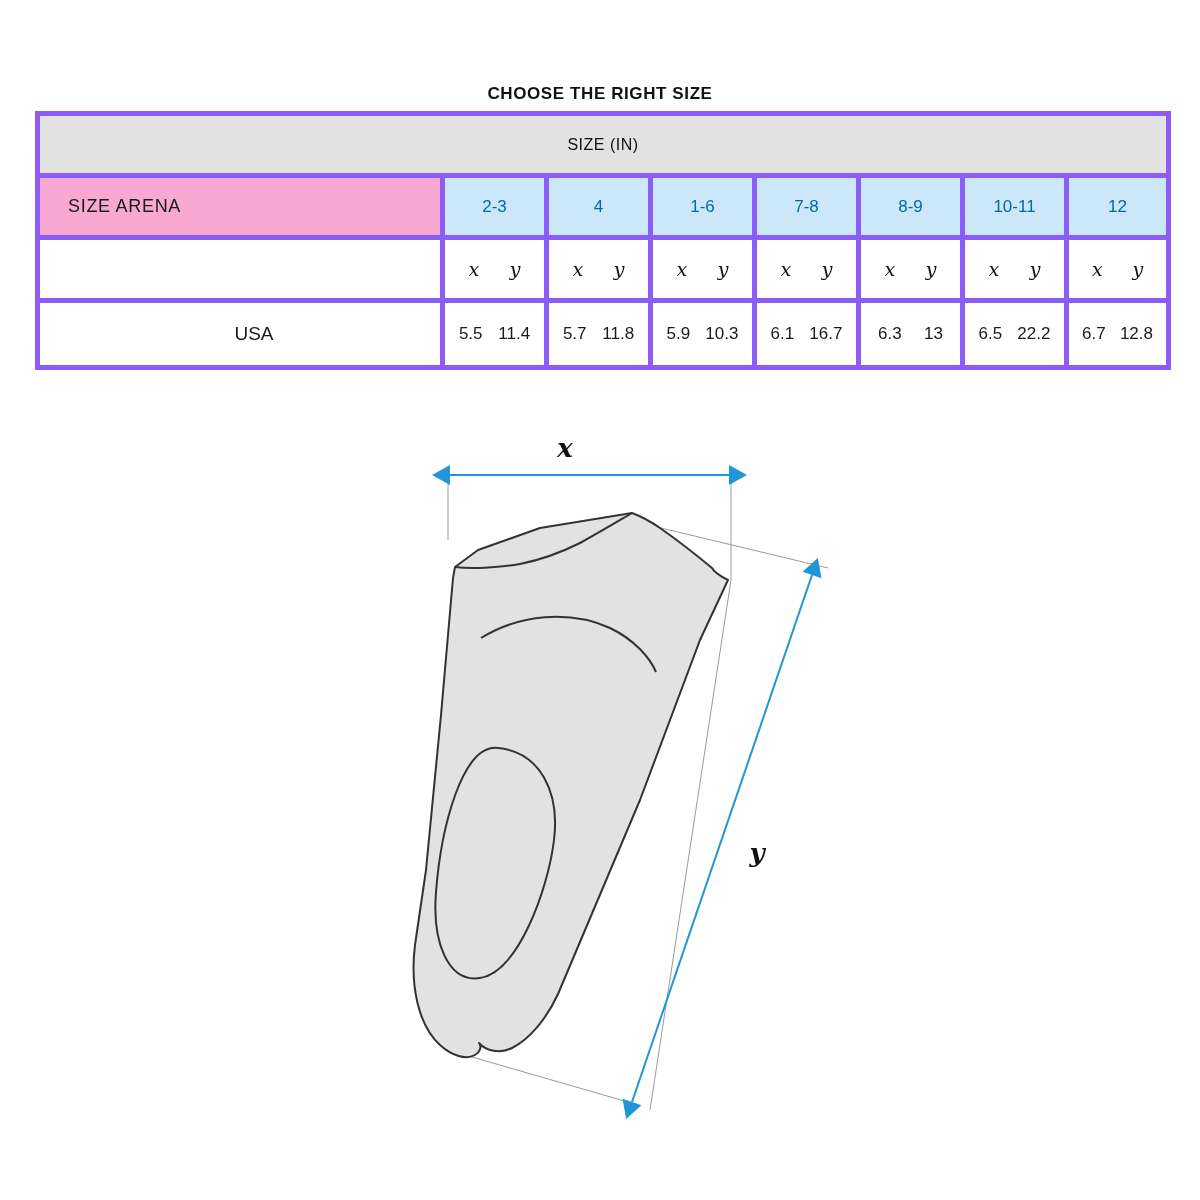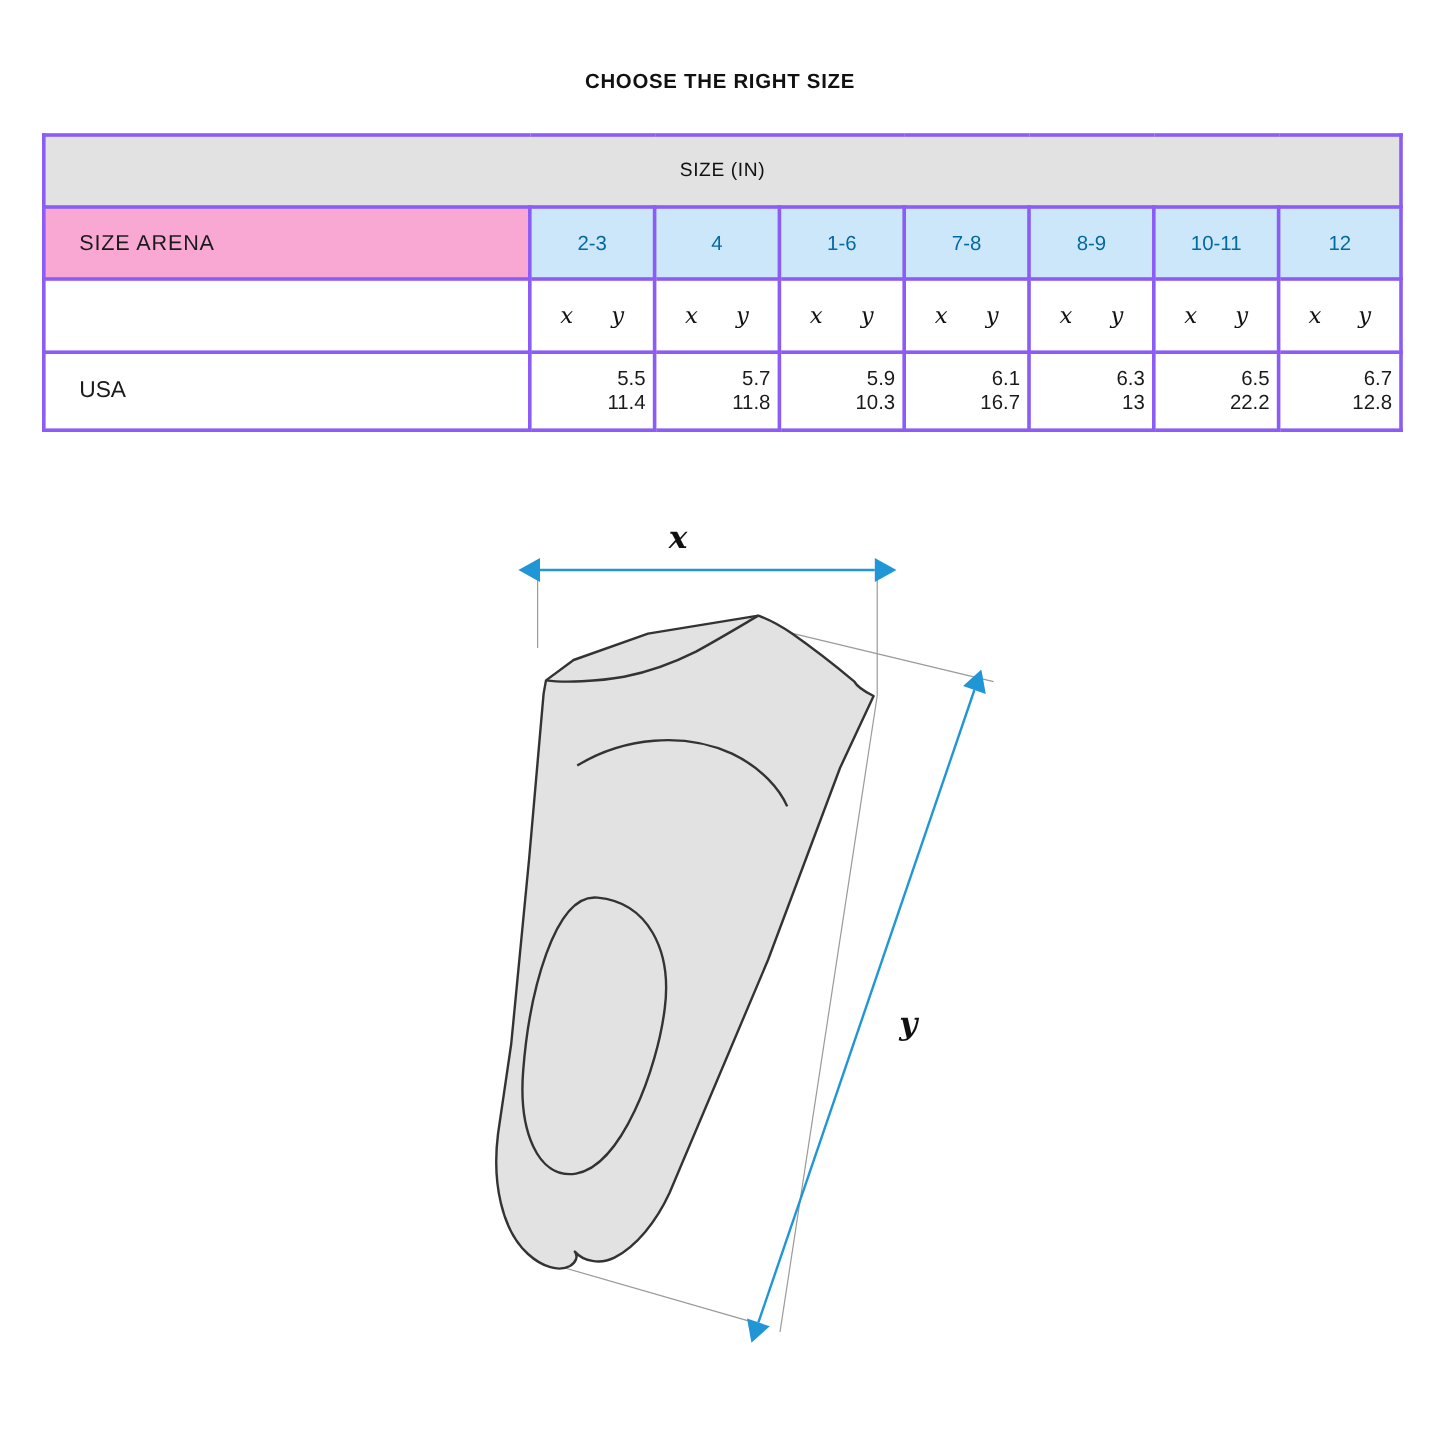--- a/index.html
+++ b/index.html
@@ -14,40 +14,40 @@
     color: #1a1a1a;
     position: relative;
     overflow: hidden;
   }
 
   .page-title {
     text-align: center;
     font-size: 17px;
     font-weight: bold;
     letter-spacing: 0.6px;
-    margin-top: 58px;
+    margin-top: 84px;
     margin-bottom: 0;
     color: #111111;
   }
 
   .table-wrap {
     position: absolute;
     left: 35px;
     top: 111px;
     width: 1131px;
   }
 
   table.size-table {
     border-collapse: collapse;
     width: 100%;
     table-layout: fixed;
   }
 
   table.size-table td, table.size-table th {
-    border: 3px solid #8b5cf6;
+    border: 5px solid #8b5cf6;
     padding: 0;
     font-weight: normal;
   }
 
   .row-header-cell {
     background: #e2e2e2;
     text-align: center;
     height: 57px;
     font-size: 16px;
     font-weight: bold;
@@ -91,35 +91,34 @@
     display: flex;
     justify-content: space-around;
     align-items: center;
     padding: 0 8px;
   }
 
   .country-cell {
     height: 62px;
     font-size: 19px;
     padding-left: 28px !important;
-    text-align: left;
+    text-align: center;
     color: #1a1a1a;
   }
 
   .val-cell {
     height: 62px;
     font-size: 17px;
     color: #1a1a1a;
   }
   .val-cell .pair {
     display: flex;
     justify-content: space-around;
     align-items: flex-end;
     padding: 0 6px;
-    flex-direction: column;
   }
 
   .diagram {
     position: absolute;
     left: 0;
     top: 400px;
     width: 1200px;
     height: 760px;
   }
 

